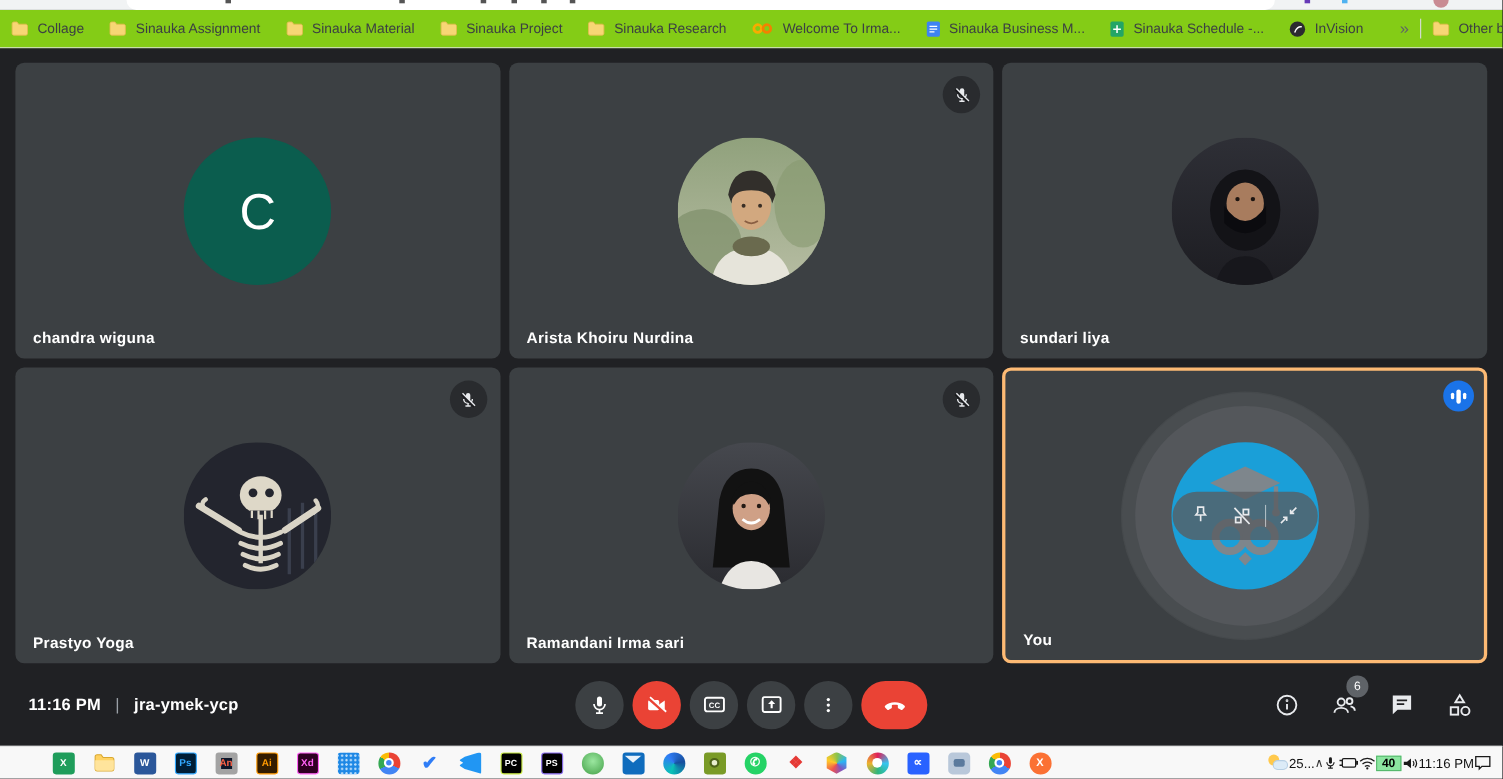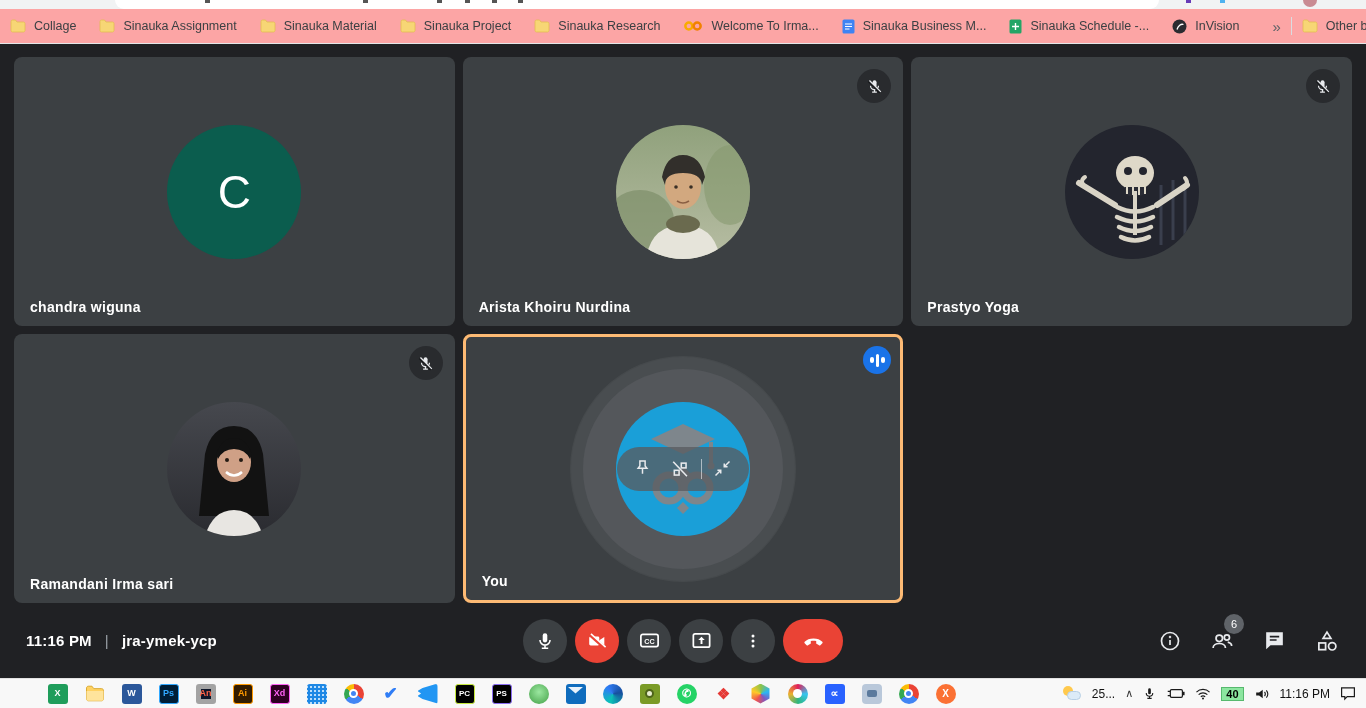--- a/index.html
+++ b/index.html
@@ -6,21 +6,21 @@
   body{width:1366px;height:708px;overflow:hidden;font-family:"Liberation Sans",sans-serif;background:#202124}
 
   
   .topstrip{height:9px;background:#f1f3f4;position:relative}
   .omnibox{position:absolute;left:115px;top:0;width:1044px;height:9px;background:#fff;border-radius:0 0 12px 12px}
   .frag{position:absolute;top:0;width:5px;height:3px;background:#555}
   .frag.purple{background:#673ab7}
   .frag.blue{background:#4fb2f0}
   .frag.avatar{width:14px;height:7px;border-radius:0 0 8px 8px;background:#c98b93}
 
-  .bookmarks{height:35px;background:#fca5a5;display:flex;align-items:center;padding:0 10px;border-bottom:1px solid #e4e6e8}
+  .bookmarks{height:35px;background:#84cc16;display:flex;align-items:center;padding:0 10px;border-bottom:1px solid #e4e6e8}
   .bm{display:flex;align-items:center;gap:8px;margin-right:23px;font-size:12.5px;color:#3c4043;white-space:nowrap;cursor:pointer}
   .bm svg{flex:0 0 auto}
   .bm-right{margin-left:auto;display:flex;align-items:center}
   .chev{color:#5f6368;font-size:15px;padding:0 10px;cursor:pointer}
   .vdiv{width:1px;height:18px;background:#dadce0;margin-right:10px}
 
   
   .meet{height:634px;display:flex;flex-direction:column;background:#202124}
   .grid{flex:0 0 546px;margin:13px 14px 0;display:grid;grid-template-columns:1fr 1fr 1fr;grid-template-rows:1fr 1fr;gap:8px}
   .tile{background:#3c4043;border-radius:8px;position:relative;display:flex;align-items:center;justify-content:center;overflow:hidden}
@@ -77,21 +77,21 @@
   .ti-wa{border-radius:50%;background:#25d366;color:#fff;font-size:11px}
   .ti-bird{background:transparent;color:#e53935;font-size:15px}
   .ti-hex{background:conic-gradient(#8bc34a,#29b6f6,#7e57c2,#ef5350,#ffca28,#8bc34a);clip-path:polygon(50% 0,95% 25%,95% 75%,50% 100%,5% 75%,5% 25%)}
   .ti-rainbow{border-radius:50%;background:conic-gradient(#e01e5a,#36c5f0,#2eb67d,#ecb22e,#e01e5a);display:flex;align-items:center;justify-content:center}
   .ti-rainbow i{width:9px;height:9px;border-radius:50%;background:#fff}
   .ti-oc{background:#2962ff;color:#fff;font-size:11px}
   .ti-zoomcam{background:#b9c8da;display:flex;align-items:center;justify-content:center;border-radius:4px}
   .ti-zoomcam i{width:10px;height:7px;border-radius:2px;background:#5b7austin} 
   .ti-zoomcam i{width:10px;height:7px;border-radius:2px;background:#5b7a9d}
   .ti-xampp{border-radius:50%;background:#fb7134;color:#fff;font-size:10px}
-  .tray{margin-left:auto;display:flex;align-items:center;gap:10px;padding-right:8px;font-size:12px;color:#111}
+  .tray{margin-left:auto;display:flex;align-items:center;padding-right:8px;font-size:12px;color:#111}
   .tray .t{display:flex;align-items:center;cursor:pointer}
   .t-weather{width:20px;height:16px;position:relative}
   .t-weather .sun{position:absolute;left:1px;top:0;width:10px;height:10px;border-radius:50%;background:#ffc94d}
   .t-weather .cloud{position:absolute;left:5px;top:5px;width:14px;height:9px;border-radius:8px;background:#dcebf7;border:1px solid #b7cfe4}
   .pct{background:#8ce6a0;color:#000;padding:0 4px;font-size:11px;font-weight:bold;border:1px solid #57b96e}
   .t-clock{font-size:12px}
   .t-chev{font-size:11px;color:#333}
 </style>
 </head>
 <body>
@@ -215,20 +215,40 @@
         <svg width="19" height="19" viewBox="0 0 24 24">
           <rect x="9.6" y="4" width="5" height="9.5" rx="2.5" fill="#e8eaed"></rect>
           <path d="M7 11a5 5 0 0 0 10 0M12 16v3M9 19h6" stroke="#e8eaed" stroke-width="1.6" fill="none"></path>
           <line x1="4.6" y1="5.4" x2="19" y2="19.8" stroke="#191a1d" stroke-width="3"></line>
           <line x1="5.6" y1="4.4" x2="20" y2="18.8" stroke="#e8eaed" stroke-width="1.6"></line>
         </svg>
       </div>
       <span class="pname">Arista Khoiru Nurdina</span>
     </div>
 
+    <div class="tile">
+      <div class="avatar">
+        <svg viewBox="0 0 134 134" width="134" height="134">
+          <defs>
+              <linearGradient id="sg" x1="0" y1="0" x2="0" y2="1">
+                <stop offset="0" stop-color="#2e2f36"></stop>
+                <stop offset="1" stop-color="#1d1d22"></stop>
+              </linearGradient>
+            </defs>
+          <rect width="134" height="134" fill="url(#sg)"></rect>
+          <ellipse cx="67" cy="66" rx="32" ry="37" fill="#131317"></ellipse>
+          <ellipse cx="67" cy="60" rx="17" ry="19" fill="#a87c5e"></ellipse>
+          <circle cx="60" cy="56" r="2" fill="#1c1410"></circle>
+            <circle cx="74" cy="56" r="2" fill="#1c1410"></circle>
+          <path d="M48 62q19 28 38 0v16q-19 18-38 0z" fill="#0b0b0f"></path>
+          <path d="M40 134q6-26 27-26t27 26z" fill="#17171c"></path>
+        </svg>
+      </div>
+      <span class="pname">sundari liya</span>
+    </div>
 
     <div class="tile">
       <div class="avatar">
         <svg viewBox="0 0 134 134" width="134" height="134">
           <rect width="134" height="134" fill="#23252e"></rect>
           <path d="M96 60v60M108 55v60M120 62v55" stroke="#3a3f4d" stroke-width="3"></path>
           <path d="M50 80L14 58M92 80l30-20" stroke="#d9d4c6" stroke-width="6" stroke-linecap="round"></path>
           <path d="M20 62q-6-6 0-10M118 64q7-5 2-11" stroke="#d9d4c6" stroke-width="4" fill="none" stroke-linecap="round"></path>
           <ellipse cx="70" cy="48" rx="19" ry="17" fill="#ded8c8"></ellipse>
           <circle cx="63" cy="46" r="4" fill="#23252e"></circle>

